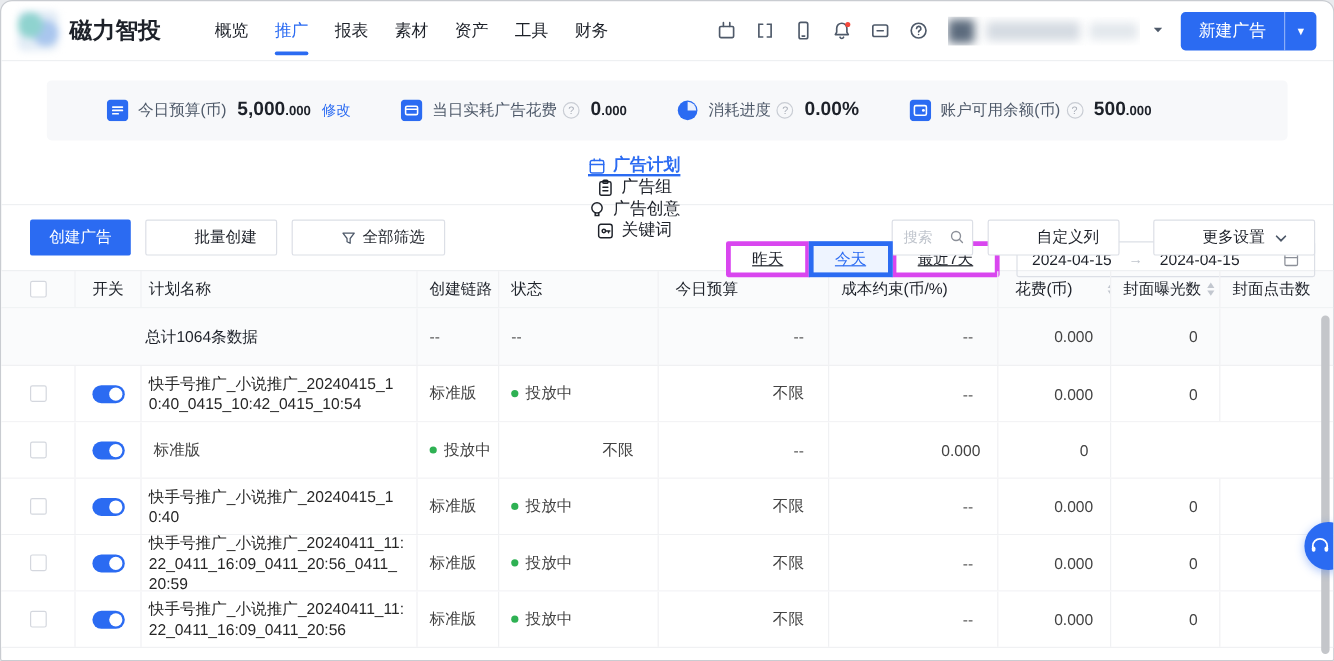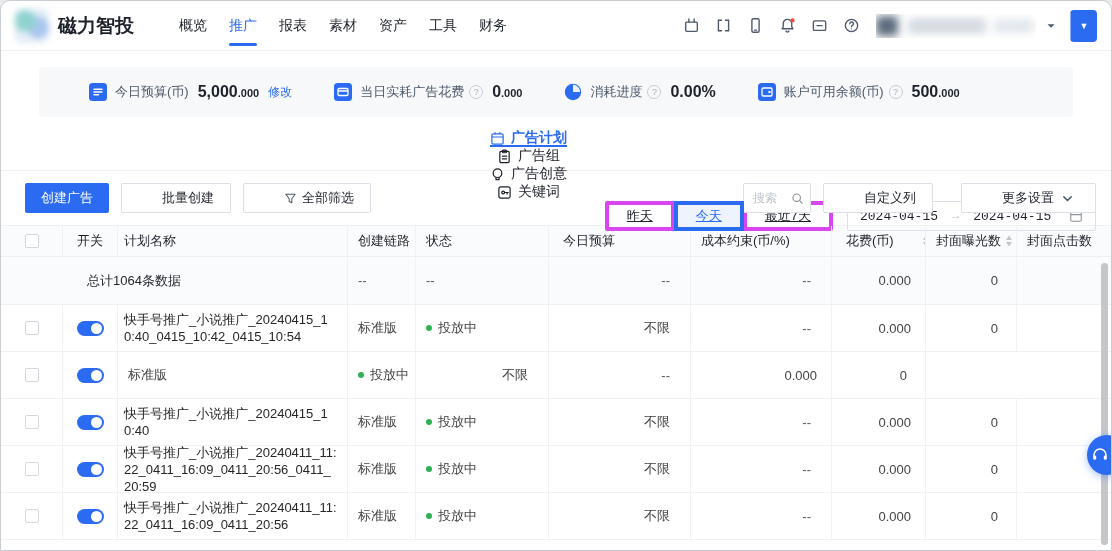--- a/index.html
+++ b/index.html
@@ -59,21 +59,21 @@
   .tab.active { color:var(--accent); font-weight:700; }
   .tab.active::after { content:''; position:absolute; left:0; right:0; bottom:0; height:2px; background:var(--accent); }
   .date-zone { margin-left:auto; display:flex; align-items:center; }
   .preset-group { display:flex; }
   .preset { height:30px; padding:0 18px; display:flex; align-items:center; font-size:13px; color:#1d2129;
     background:#fff; border:4px solid #d946ef; margin-left:-1px; cursor:pointer;text-decoration:underline; }
   .preset:first-child { border-radius:2px 0 0 2px; margin-left:0; }
   .preset:last-child { border-radius:0 2px 2px 0; }
   .preset.active { color:var(--accent); border-color:var(--accent); background:#eef4ff; z-index:1; }
   .date-box { display:flex; align-items:center; height:30px; margin-left:14px; padding:0 12px;
-    border:1px solid #dcdfe6; border-radius:2px; width:249px; cursor:pointer;font-family:Liberation Mono, monospace; }
+    border:1px solid #dcdfe6; border-radius:2px; width:249px; cursor:pointer; }
   .date-box .dt { font-size:13px; color:#1d2129; }
   .date-box .arrow { color:#bfc4cc; font-size:12px; margin:0 14px; }
   .date-box .cal { margin-left:auto; width:14px; height:14px; color:#8c9099; }
   .date-box .cal svg { display:block; width:100%; height:100%; }
 
   
   .toolbar { display:flex; align-items:center; padding:12px 15px 12px 24px; }
   .btn { height:30px; display:flex; align-items:center; padding:0 16px; font-size:13px; border-radius:2px;
     cursor:pointer; white-space:nowrap; }
   .btn.primary { background:var(--accent); color:#fff; }
@@ -98,21 +98,21 @@
   .th.c-check { justify-content:center; padding-left:0; }
   .th.c-switch { justify-content:center; padding-left:0; }
   .th.c-name { padding-left:6px; }
   .th.c-budget { padding-left:14px; }
   .th.c-spend { padding-left:14px;gap:24px; }
   .sorter { display:inline-flex; flex-direction:column; margin-left:4px; cursor:pointer; }
   .sorter svg { width:8px; height:6px; display:block; }
   .checkbox { width:14px; height:14px; border:1px solid #d4d7de; border-radius:2px; background:#fff; cursor:pointer; flex:none; }
 
   .summary-row { height:48px; background:#fafbfc; border-bottom:1px solid #f0f1f3; width:1112px; }
-  .summary-label { grid-column:1/4; display:flex; align-items:center; padding-left:86px;
+  .summary-label { grid-column:1/4; display:flex; align-items:center; padding-left:120px;
     font-size:13px; font-weight:500; color:#1d2129; border-right:1px solid #f0f1f3; }
 
   .tr { height:47px; border-bottom:1px solid #f0f1f3; width:1112px; background:#fff; }
   .td { display:flex; align-items:center; font-size:13px; color:#434343; border-right:1px solid #f0f1f3;
     padding-left:10px; overflow:hidden; }
   .td:last-child { border-right:none; }
   .td.c-check { justify-content:center; padding-left:0; }
   .td.c-switch { justify-content:center; padding-left:0; }
   .td.c-name { padding:5px 10px 5px 6px; color:#262626; line-height:17px; word-break:break-all; align-items:center; }
   .td.num { justify-content:flex-end; padding-left:0; }
@@ -196,20 +196,21 @@
         <span class="b2"></span>
         <span class="b3"></span>
       </div>
       <span class="user-caret">
         <svg width="10" height="10" viewBox="0 0 10 10">
             <path d="M1.5 3.2L5 6.8l3.5-3.6z" fill="currentColor"></path>
           </svg>
       </span>
 
       <div class="new-ad">
+        <span class="main">新建广告</span>
         <span class="split"></span>
         <span class="drop">▼</span>
       </div>
     </div>
   </header>
 
   <section class="stats-card">
     <div class="stat">
       <span class="stat-icon">
         <svg viewBox="0 0 18 18">

